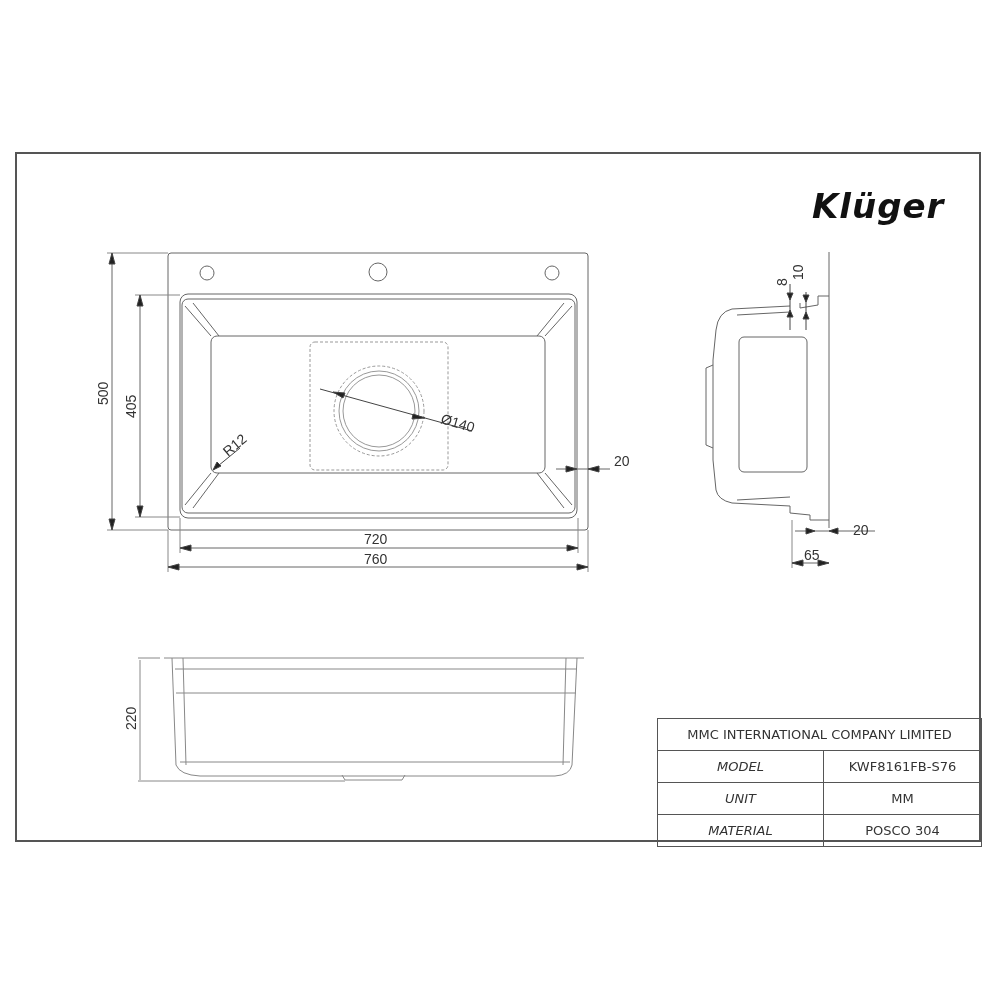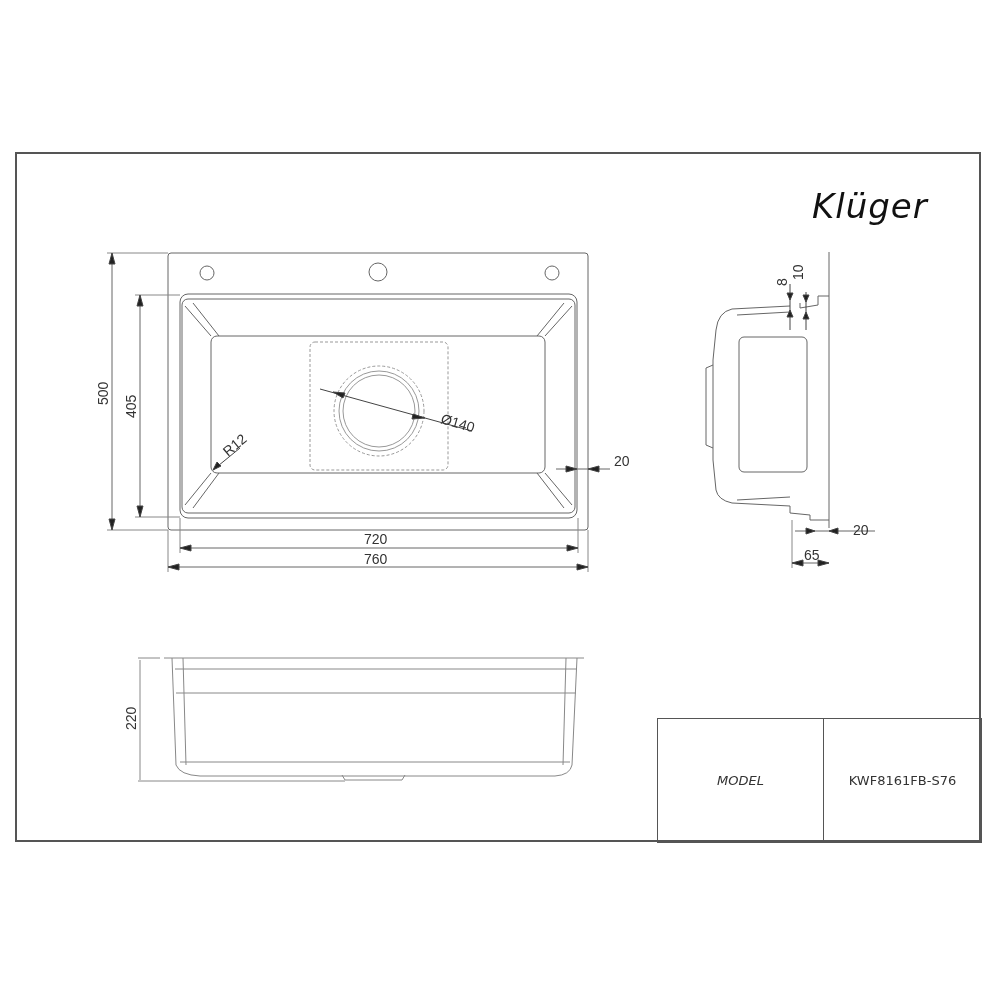--- a/index.html
+++ b/index.html
@@ -1,19 +1,19 @@
 <!DOCTYPE html>
 <html><head>
 <meta charset="utf-8">
 <style>
   html, body { margin:0; padding:0; background:#ffffff; }
   body { width:1000px; height:1000px; position:relative; overflow:hidden; font-family:"Liberation Sans", sans-serif; }
   #sheet { position:absolute; left:0; top:0; width:1000px; height:1000px; }
   .frame { position:absolute; left:15px; top:152px; width:966px; height:690px; border:2px solid #555; box-sizing:border-box; }
-  .logo { position:absolute; left:812px; top:186px; font-family:"DejaVu Sans", sans-serif; font-weight:normal; font-style:italic; font-size:34px; letter-spacing:1px; color:#111; }
+  .logo { position:absolute; left:812px; top:186px; font-family:"DejaVu Sans", sans-serif; font-weight:bold; font-style:italic; font-size:34px; letter-spacing:1px; color:#111; }
   .title-block { position:absolute; left:657px; top:718px; width:325px; height:125px; border-collapse:collapse; font-family:"DejaVu Sans", sans-serif; font-size:13px; color:#333; }
   .title-block td { border:1px solid #555; text-align:center; padding:0; height:31px; }
   .title-block td.label { width:165px;font-style:italic; }
   svg text { font-family:"Liberation Sans", sans-serif; fill:#333; }
 </style>
 </head>
 <body>
 
 <div id="sheet">
   <div class="frame"></div>
@@ -138,19 +138,30 @@
       <path d="M 342 775 L 345 780 L 402 780 L 405 775"></path>
       <line x1="138" y1="658" x2="160" y2="658"></line>
       <line x1="138" y1="781" x2="345" y2="781"></line>
       <line x1="140" y1="660" x2="140" y2="780"></line>
     </g>
     <text transform="translate(136,730) rotate(-90)" font-size="14">220</text>
   </svg>
 
   <table class="title-block">
     <tbody>
+        <tr>
+      <td colspan="2">MMC INTERNATIONAL COMPANY LIMITED</td>
+    </tr>
     <tr>
       <td class="label">MODEL</td>
       <td>KWF8161FB-S76</td>
+    </tr>
+    <tr>
+      <td class="label">UNIT</td>
+      <td>MM</td>
+    </tr>
+    <tr>
+      <td class="label">MATERIAL</td>
+      <td>POSCO 304</td>
     </tr>
   </tbody>
     </table>
 </div>
 
 </body></html>

